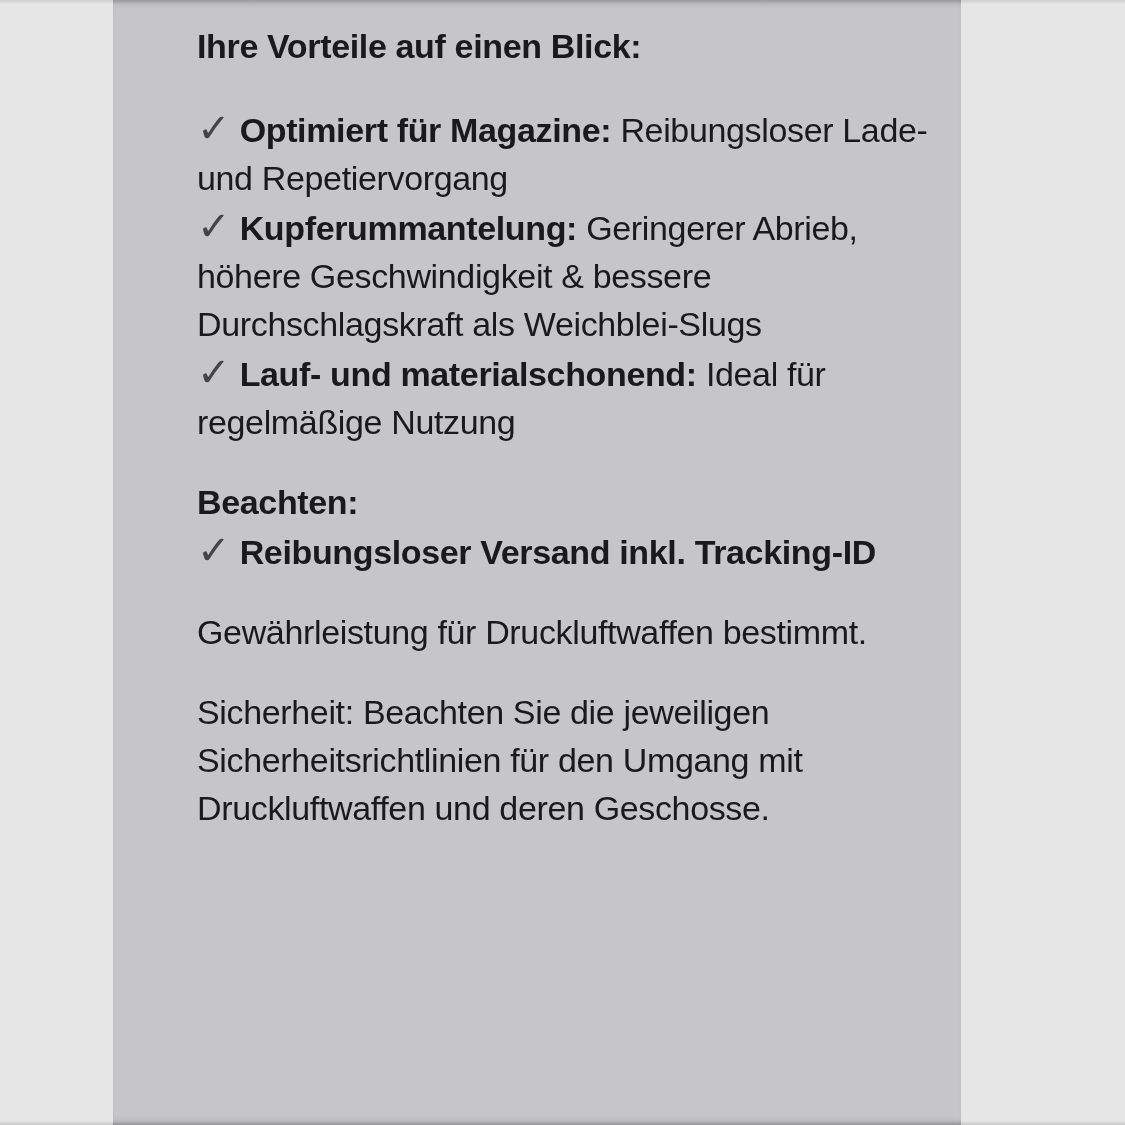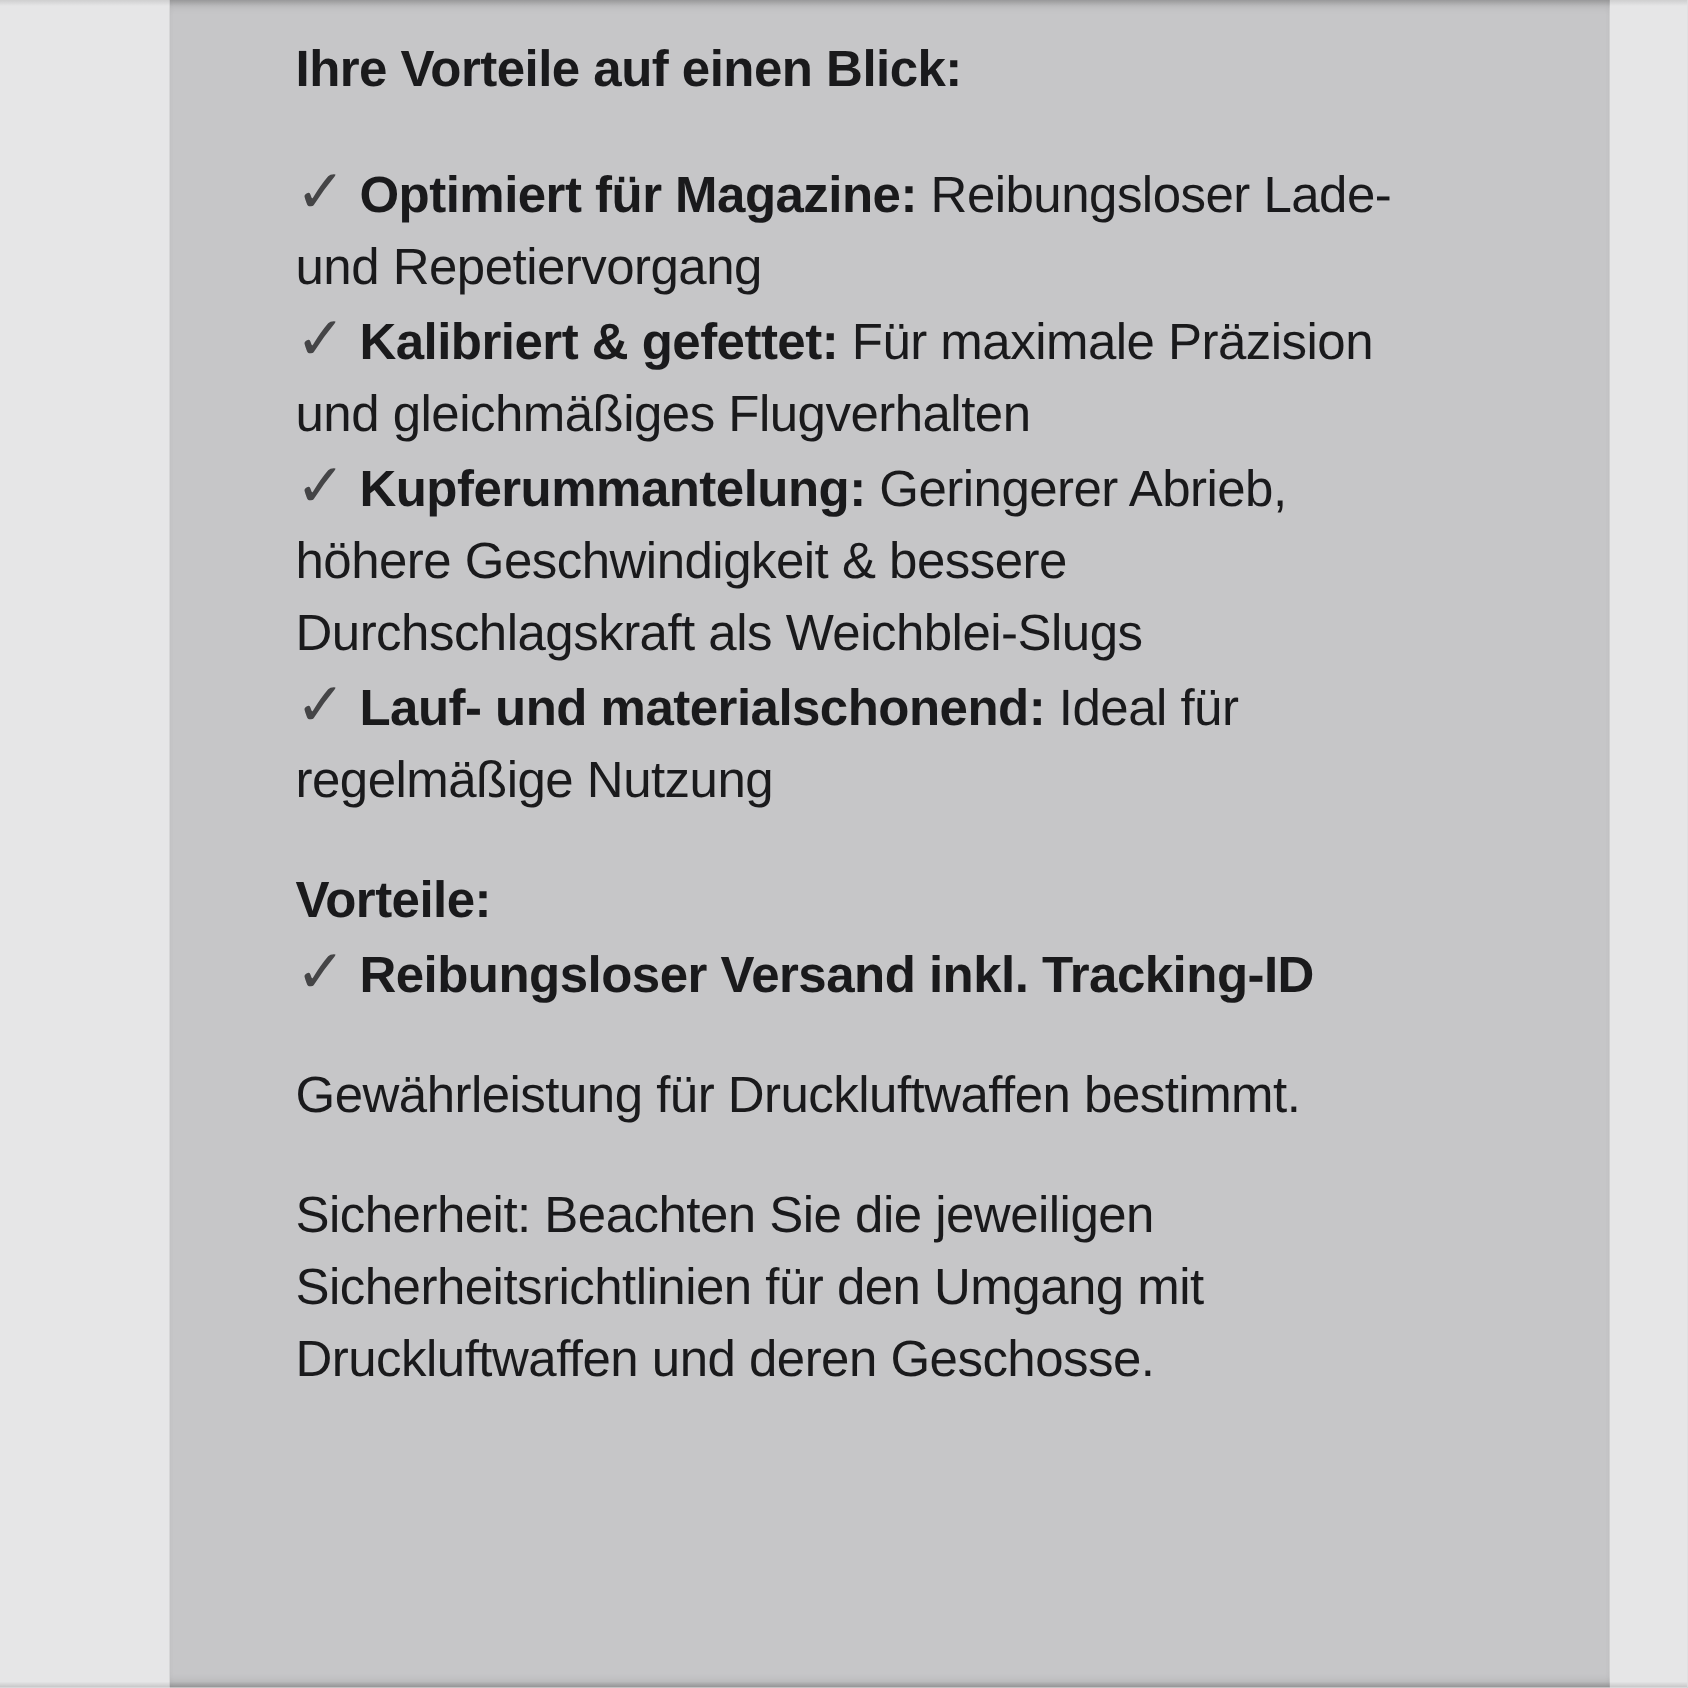--- a/index.html
+++ b/index.html
@@ -14,21 +14,21 @@
   .stage {
     position: relative;
     width: 1125px;
     height: 1125px;
     background: #e6e6e7;
   }
   .panel {
     position: absolute;
     left: 113px;
     top: 0;
-    width: 960px;
+    width: 848px;
     height: 1125px;
     background: #c6c6c8;
     box-shadow: inset 0 7px 7px -5px rgba(0,0,0,0.20),
                 inset 0 -7px 7px -5px rgba(0,0,0,0.20);
   }
   .edge-top, .edge-bottom {
     position: absolute;
     left: 0;
     width: 1125px;
     height: 4px;
@@ -67,31 +67,29 @@
 
 <div class="stage">
   <div class="panel">
     <div class="text-col">
 
       <p class="head mb-head">Ihre Vorteile auf einen Blick:</p>
 
       <div class="mb-block">
         <p class="pre"><span class="check">✓</span> <span class="bold">Optimiert für Magazine:</span> <span>Reibungsloser Lade-
 und Repetiervorgang</span></p>
-        <p class="pre"><span class="check">✓</span> <span class="bold">Kalibriert &amp; gefettet:</span> <span>Für maximale Präzision
-und gleichmäßiges Flugverhalten</span></p>
         <p class="pre"><span class="check">✓</span> <span class="bold">Kupferummantelung:</span> <span>Geringerer Abrieb,
 höhere Geschwindigkeit &amp; bessere
 Durchschlagskraft als Weichblei-Slugs</span></p>
         <p class="pre"><span class="check">✓</span> <span class="bold">Lauf- und materialschonend:</span> <span>Ideal für
 regelmäßige Nutzung</span></p>
       </div>
 
       <div class="mb-block">
-        <p class="head">Vorteile:</p>
+        <p class="head">Beachten:</p>
         <p><span class="check">✓</span> <span class="bold">Reibungsloser Versand inkl. Tracking-ID</span></p>
       </div>
 
 
       <p class="pre mb-block">Gewährleistung für Druckluftwaffen bestimmt.</p>
       <p class="pre">Sicherheit: Beachten Sie die jeweiligen
 Sicherheitsrichtlinien für den Umgang mit
 Druckluftwaffen und deren Geschosse.</p>
 
     </div>

